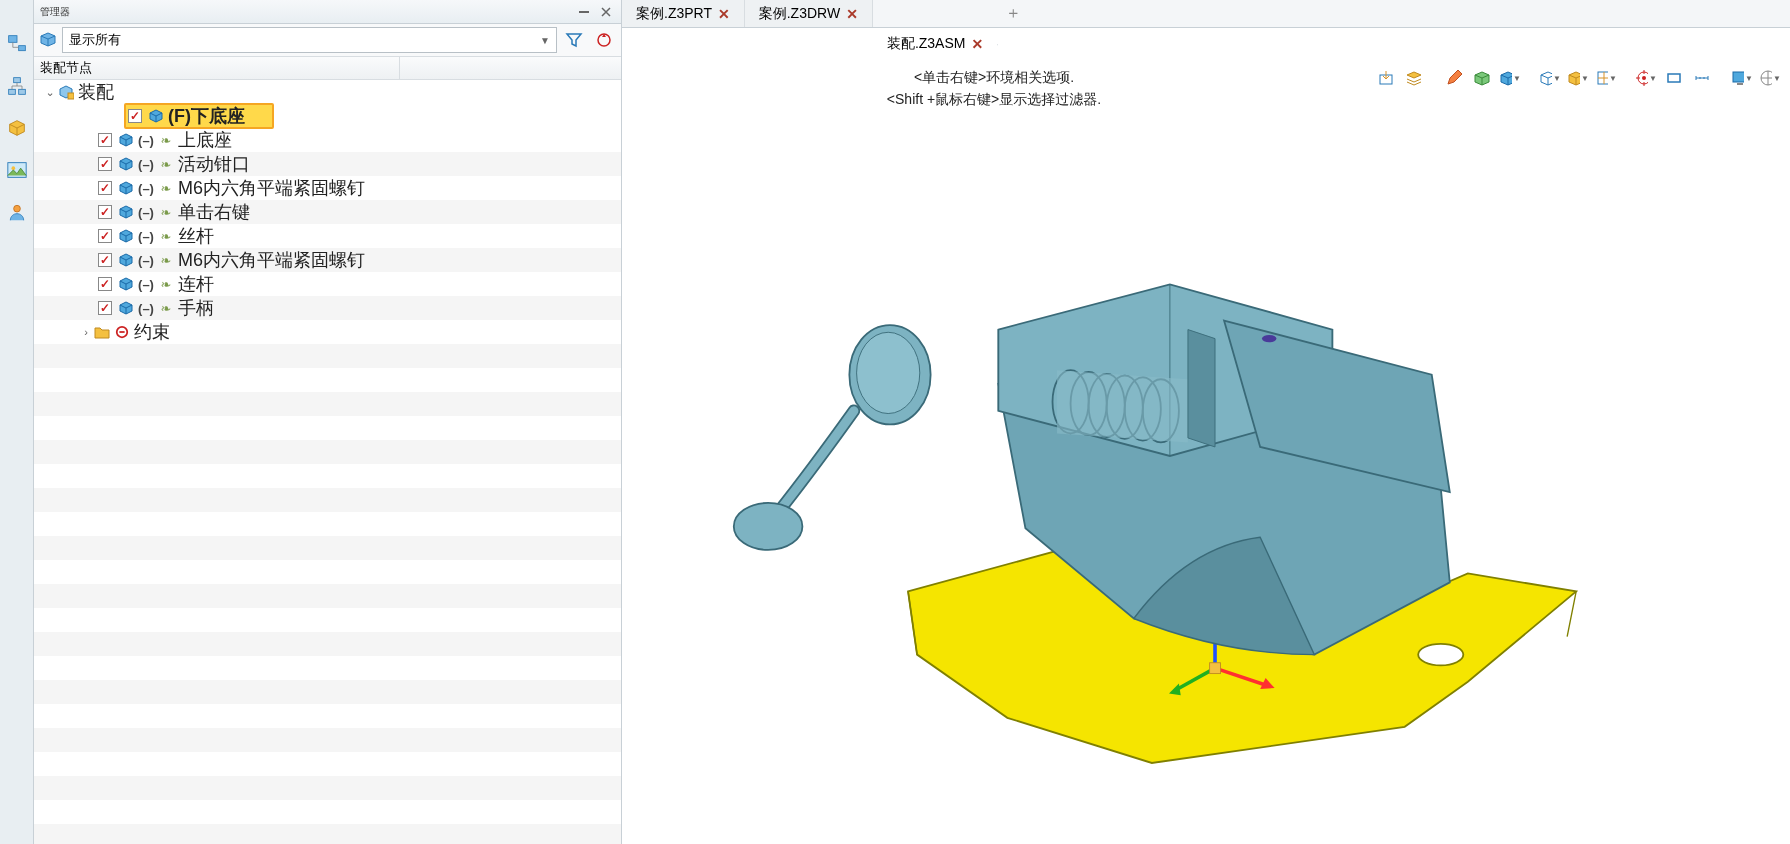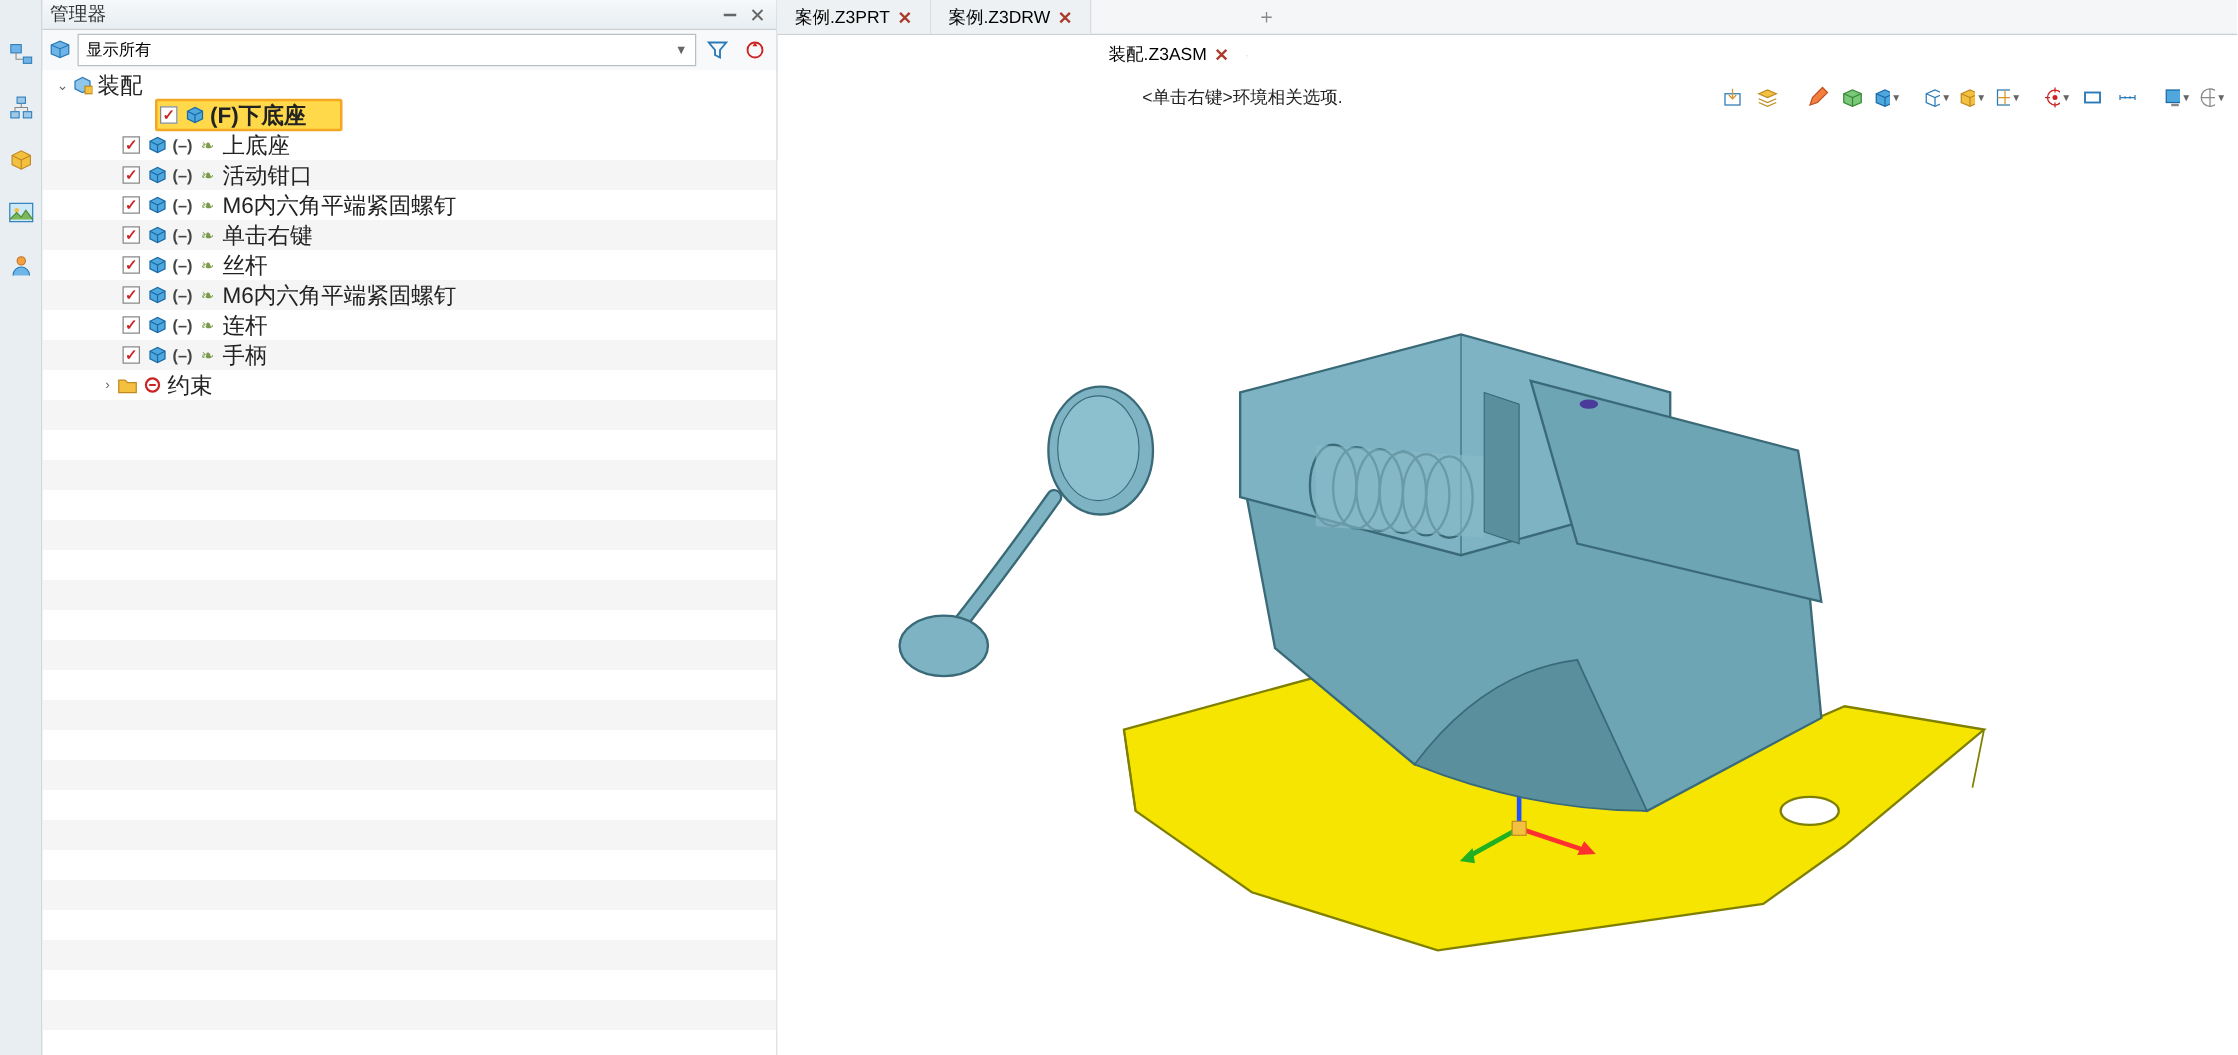--- a/index.html
+++ b/index.html
@@ -40,21 +40,21 @@
   flex-direction: column;
   border-right: 1px solid #c8d0d6;
 }
 .manager-title {
   height: 24px;
   background: linear-gradient(#f6f8fa,#e8eef2);
   border-bottom: 1px solid #c8d0d6;
   display: flex;
   align-items: center;
   padding: 0 6px;
-  font-size: 15px;
+  font-size: 10px;
   color: #333;
 }
 .manager-title .spacer { flex: 1; }
 .winbtn {
   width: 18px;
   height: 16px;
   margin-left: 4px;
   display: flex;
   align-items: center;
   justify-content: center;
@@ -330,20 +330,24 @@
         </svg>
     </div>
     <div class="iconbtn">
       <svg width="18" height="18">
           <circle cx="9" cy="9" r="6" fill="none" stroke="#c22" stroke-width="1.5"></circle>
           <path d="M9 3l2 3-4 0z" fill="#c22"></path>
         </svg>
     </div>
   </div>
 
+  <div class="column-header">
+    <div class="col1">装配节点</div>
+    <div class="col2"></div>
+  </div>
 
   <div class="tree">
 
     <div class="tree-row d1">
       <span class="expand">⌄</span>
       <span class="mini-icon">
         <svg viewBox="0 0 16 16" width="16" height="16">
             <path d="M2 5l6-3 6 3v6l-6 3-6-3z" fill="#8fc7ec" stroke="#2a7ab8"></path>
             <rect x="10" y="9" width="6" height="6" fill="#f4c040" stroke="#c08a20"></rect>
           </svg>
@@ -572,20 +576,21 @@
     <div class="tab active">
       <span>装配.Z3ASM</span>
       <span class="close-x">✕</span>
     </div>
     <div class="tab-add">＋</div>
   </div>
 
   <div class="hint-bar">
     <div class="hints">
       <div>&lt;单击右键&gt;环境相关选项.</div>
+      <div>&lt;Shift +鼠标右键&gt;显示选择过滤器.</div>
     </div>
     <div class="viewport-toolbar">
       <div class="vtb-btn">
           <svg width="18" height="18">
             <rect x="3" y="6" width="12" height="9" fill="none" stroke="#2a7ab8"></rect>
             <path d="M9 2v8m-3-3l3 3 3-3" stroke="#d8932a" fill="none"></path>
           </svg>
         </div>
       <div class="vtb-btn">
           <svg width="18" height="18">

